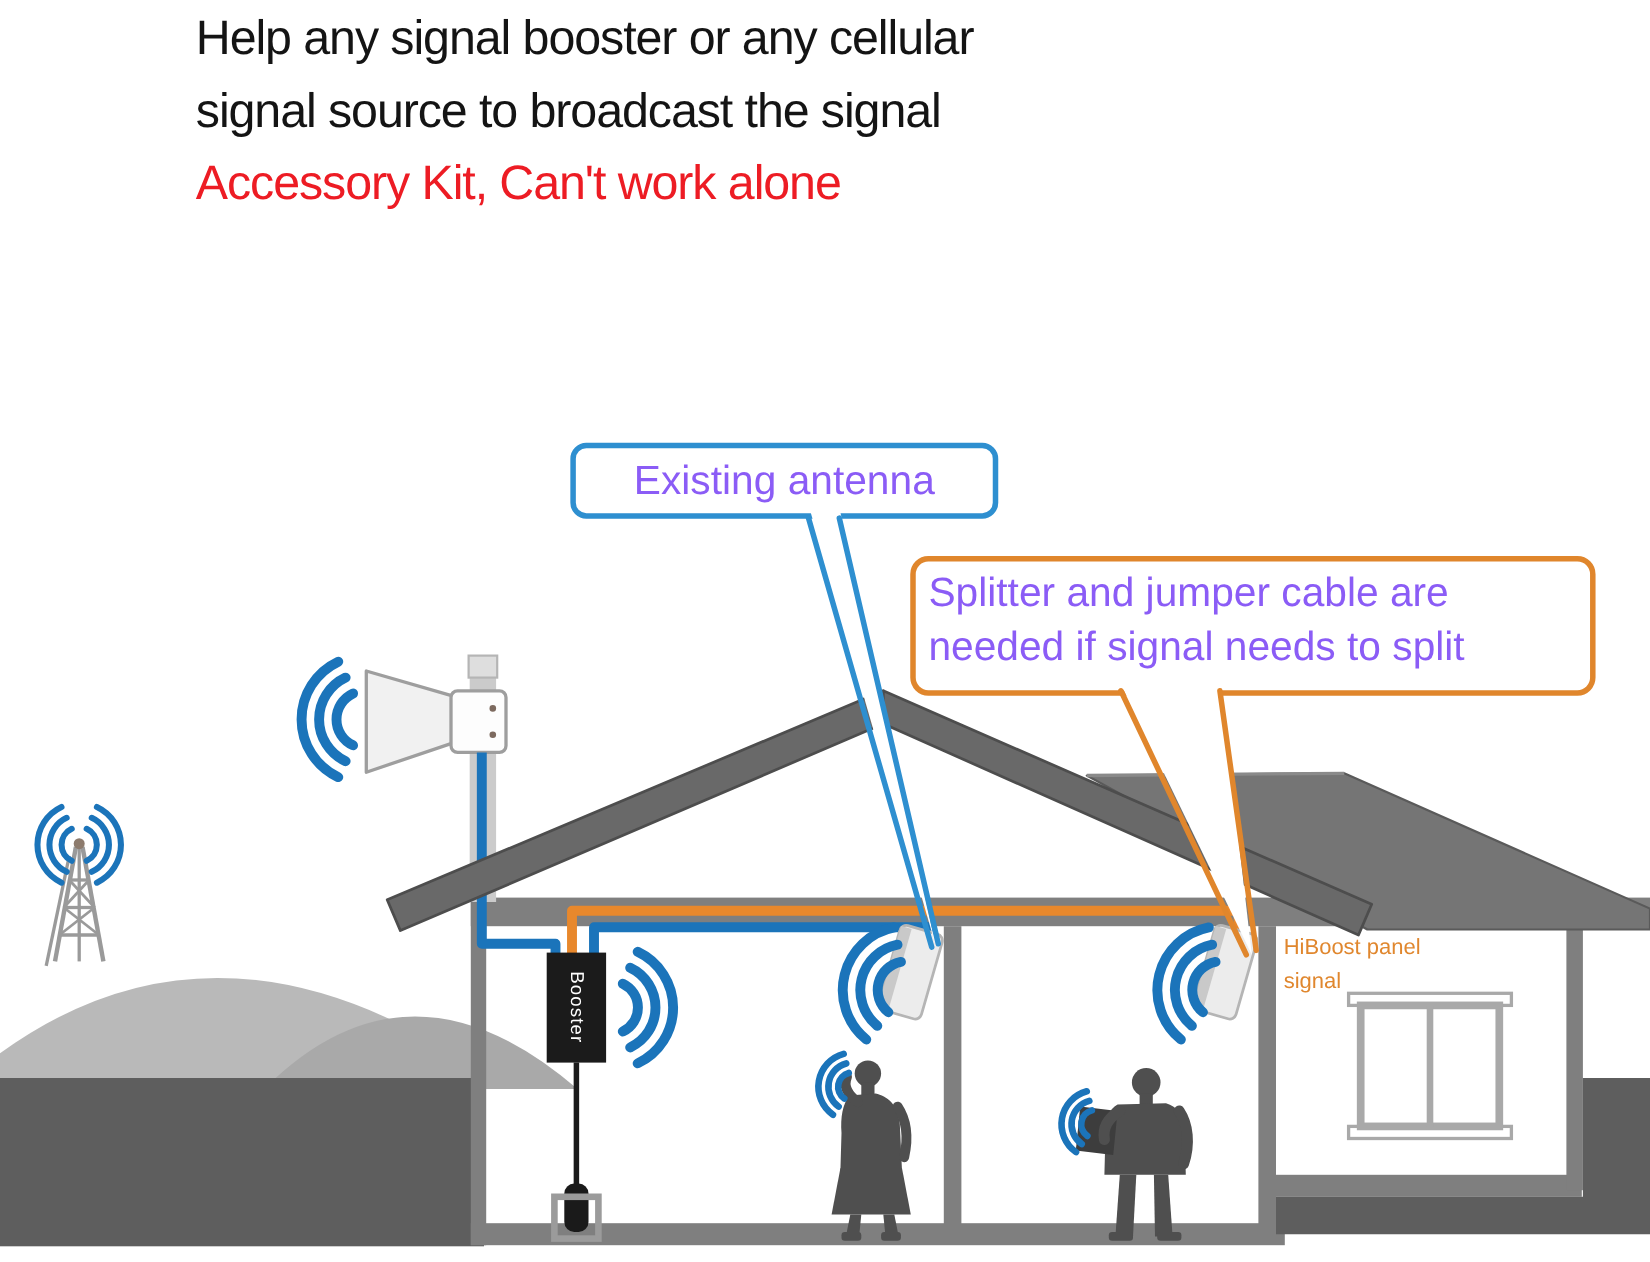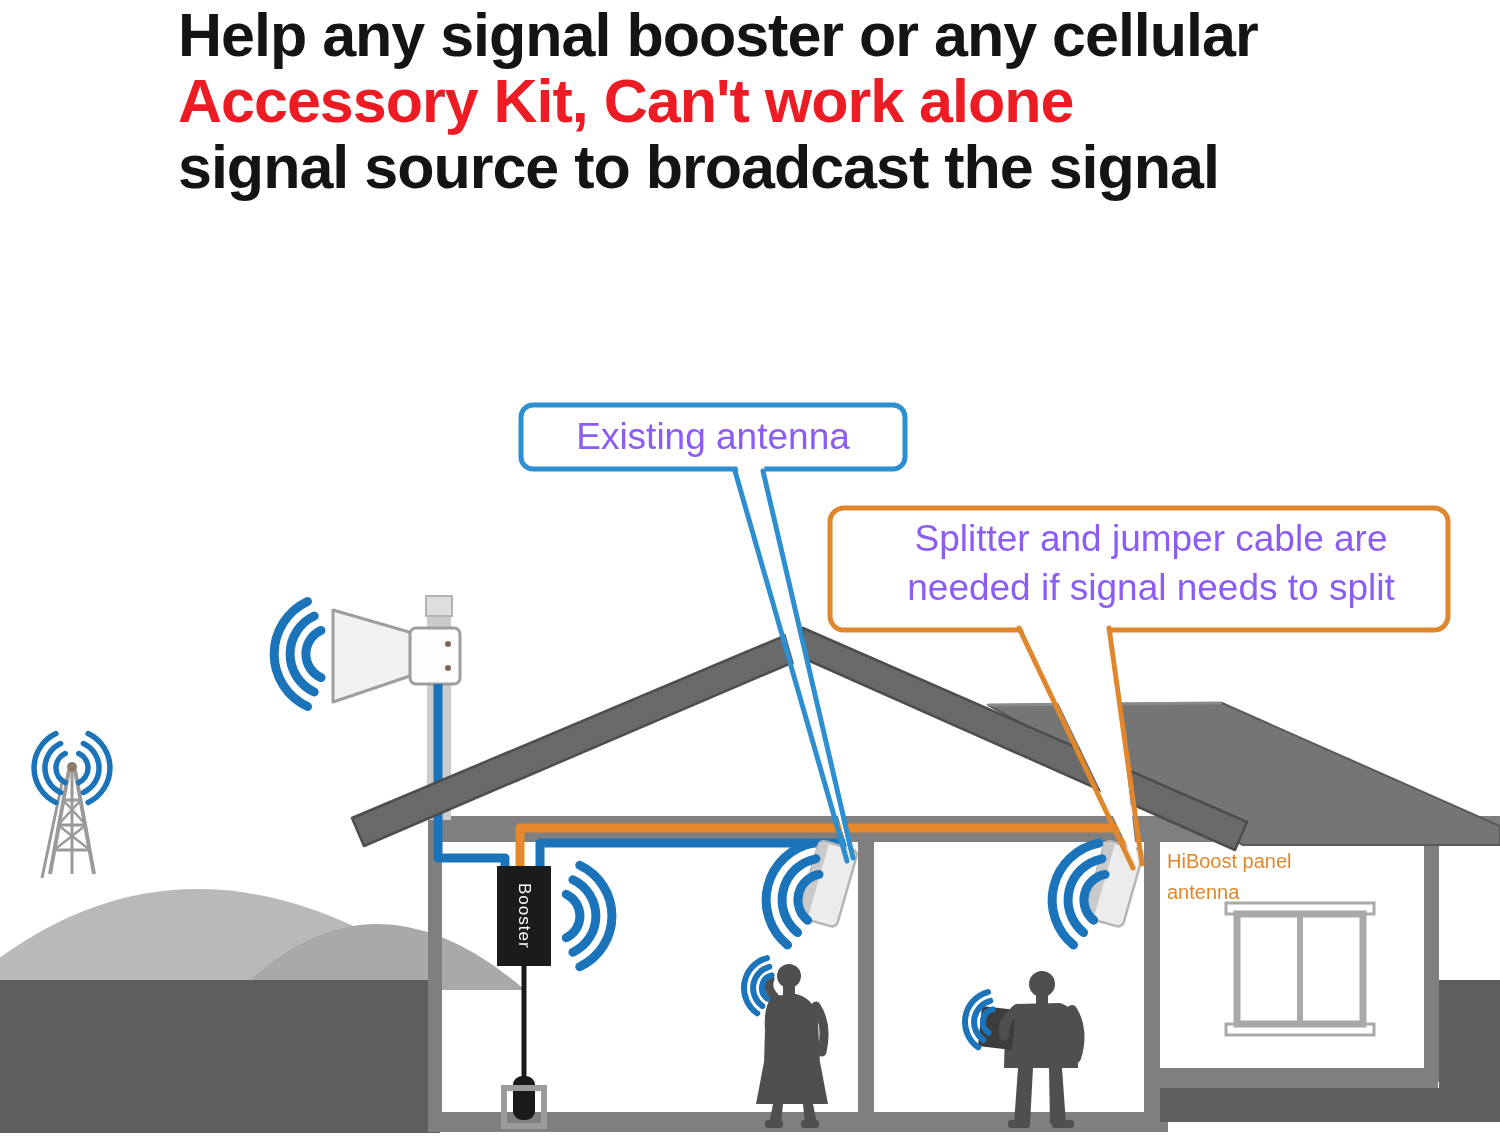--- a/index.html
+++ b/index.html
@@ -3,35 +3,35 @@
 <meta charset="utf-8">
 <style>
   html,body{margin:0;padding:0;background:#fff;}
   .stage{
     position:relative;width:1500px;height:1147px;background:#ffffff;
     font-family:"Liberation Sans",sans-serif;overflow:hidden;
   }
   .scene-svg{position:absolute;left:0;top:0;z-index:1;}
   .headline{position:absolute;left:178px;top:2px;z-index:3;}
   .headline .hl-line{
-    font-size:61px;font-weight:700;color:#141414;letter-spacing:-1px;
+    font-size:44px;font-weight:400;color:#141414;letter-spacing:-1px;
     line-height:66px;white-space:nowrap;
   }
   .headline .hl-red{color:#ed1c24;}
   .callout-text{
     position:absolute;z-index:3;color:#8b5cf6;
     font-size:37px;letter-spacing:0;
   }
   .co-blue{
     left:521px;top:405px;width:384px;height:64px;
     display:flex;align-items:center;justify-content:center;
   }
   .co-orange{
     left:828px;top:506px;width:620px;height:122px;
-    padding:8px 0 0 26px;box-sizing:border-box;line-height:49px;text-align:center;
+    padding:8px 0 0 16px;box-sizing:border-box;line-height:49px;
   }
   .booster-box{
     position:absolute;left:497px;top:866px;width:54px;height:100px;
     background:#1b1b1b;z-index:2;display:flex;align-items:center;justify-content:center;
   }
   .booster-box span{
     writing-mode:vertical-rl;text-orientation:mixed;color:#ffffff;
     font-size:17px;letter-spacing:1px;
   }
   .panel-label{
@@ -200,34 +200,34 @@
     <g>
       <rect x="830" y="508" width="618" height="122" rx="14" fill="#ffffff" stroke="#e0862c" stroke-width="5"></rect>
       <polygon points="1020,624 1110,624 1138,868" fill="#ffffff"></polygon>
       <line x1="1019" y1="628" x2="1133" y2="868" stroke="#e0862c" stroke-width="5" stroke-linecap="round"></line>
       <line x1="1109" y1="628" x2="1142" y2="864" stroke="#e0862c" stroke-width="5" stroke-linecap="round"></line>
     </g>
   </svg>
 
   <div class="headline">
     <div class="hl-line">Help any signal booster or any cellular</div>
+    <div class="hl-line">signal source to broadcast the signal</div>
     <div class="hl-line hl-red">Accessory Kit, Can't work alone</div>
-    <div class="hl-line">signal source to broadcast the signal</div>
   </div>
 
   <div class="callout-text co-blue">
     <span>Existing antenna</span>
   </div>
   <div class="callout-text co-orange">
     <div>Splitter and jumper cable are</div>
     <div>needed if signal needs to split</div>
   </div>
 
   <div class="booster-box">
     <span>Booster</span>
   </div>
 
   <div class="panel-label">
     <div>HiBoost panel</div>
-    <div>antenna</div>
+    <div>signal</div>
   </div>
 
 </div>
 
 </body></html>

